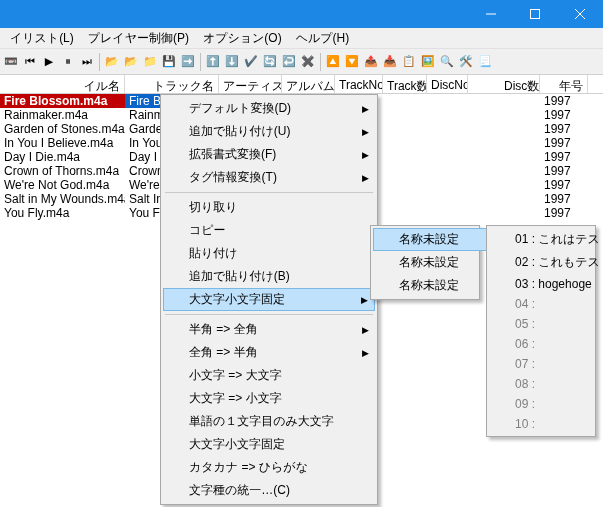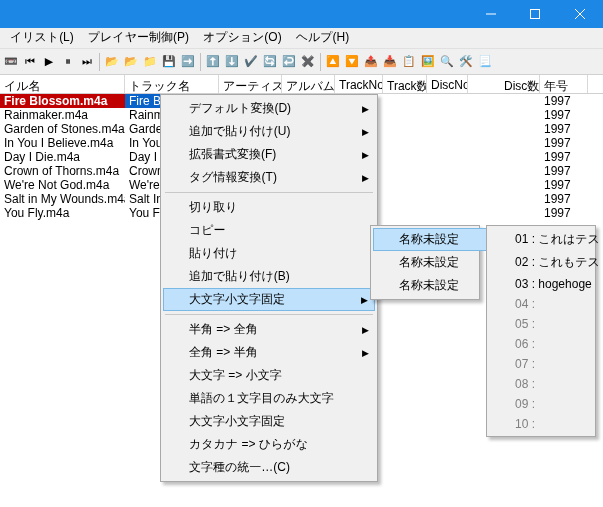--- a/index.html
+++ b/index.html
@@ -29,21 +29,21 @@
     font-size: 10px;
   }
   .win-btn svg { width: 10px; height: 10px; }
   .win-close { background: transparent; width: 46px; }
 
   
   .menubar {
     height: 20px;
     background: #f0f0f0;
     display: flex;
-    align-items: flex-end;
+    align-items: center;
     padding: 0 4px;
     gap: 2px;
   }
   .menu-item {
     padding: 2px 6px;
     white-space: nowrap;
   }
 
   
   .toolbar {
@@ -70,20 +70,21 @@
     margin: 0 2px;
   }
 
   
   .col-headers {
     height: 20px;
     display: flex;
     background: #fff;
     border-top: 1px solid #d0d0d0;
     border-bottom: 1px solid #d0d0d0;
+    text-align: right;
   }
   .col-header {
     border-right: 1px solid #d8d8d8;
     padding: 3px 4px;
     overflow: hidden;
     white-space: nowrap;
     font-size: 12px;
     background: #fff;
   }
 
@@ -342,20 +343,21 @@
   <div class="menu-row"><span>タグ情報変換(T)</span><span class="menu-arrow">▶</span></div>
   <div class="menu-sep"></div>
   <div class="menu-row">切り取り</div>
   <div class="menu-row">コピー</div>
   <div class="menu-row">貼り付け</div>
   <div class="menu-row">追加で貼り付け(B)</div>
   <div class="menu-row hl"><span>大文字小文字固定</span><span class="menu-arrow">▶</span></div>
   <div class="menu-sep"></div>
   <div class="menu-row"><span>半角 =&gt; 全角</span><span class="menu-arrow">▶</span></div>
   <div class="menu-row"><span>全角 =&gt; 半角</span><span class="menu-arrow">▶</span></div>
+  <div class="menu-row">小文字 =&gt; 大文字</div>
   <div class="menu-row">大文字 =&gt; 小文字</div>
   <div class="menu-row">単語の１文字目のみ大文字</div>
   <div class="menu-row">大文字小文字固定</div>
   <div class="menu-row">カタカナ =&gt; ひらがな</div>
   <div class="menu-row">文字種の統一…(C)</div>
 
 </div>
 
 <div class="menu menu2">
   <div class="menu-row hl"><span>名称未設定</span><span class="cursor-ptr">↖</span><span class="menu-arrow">▶</span></div>

